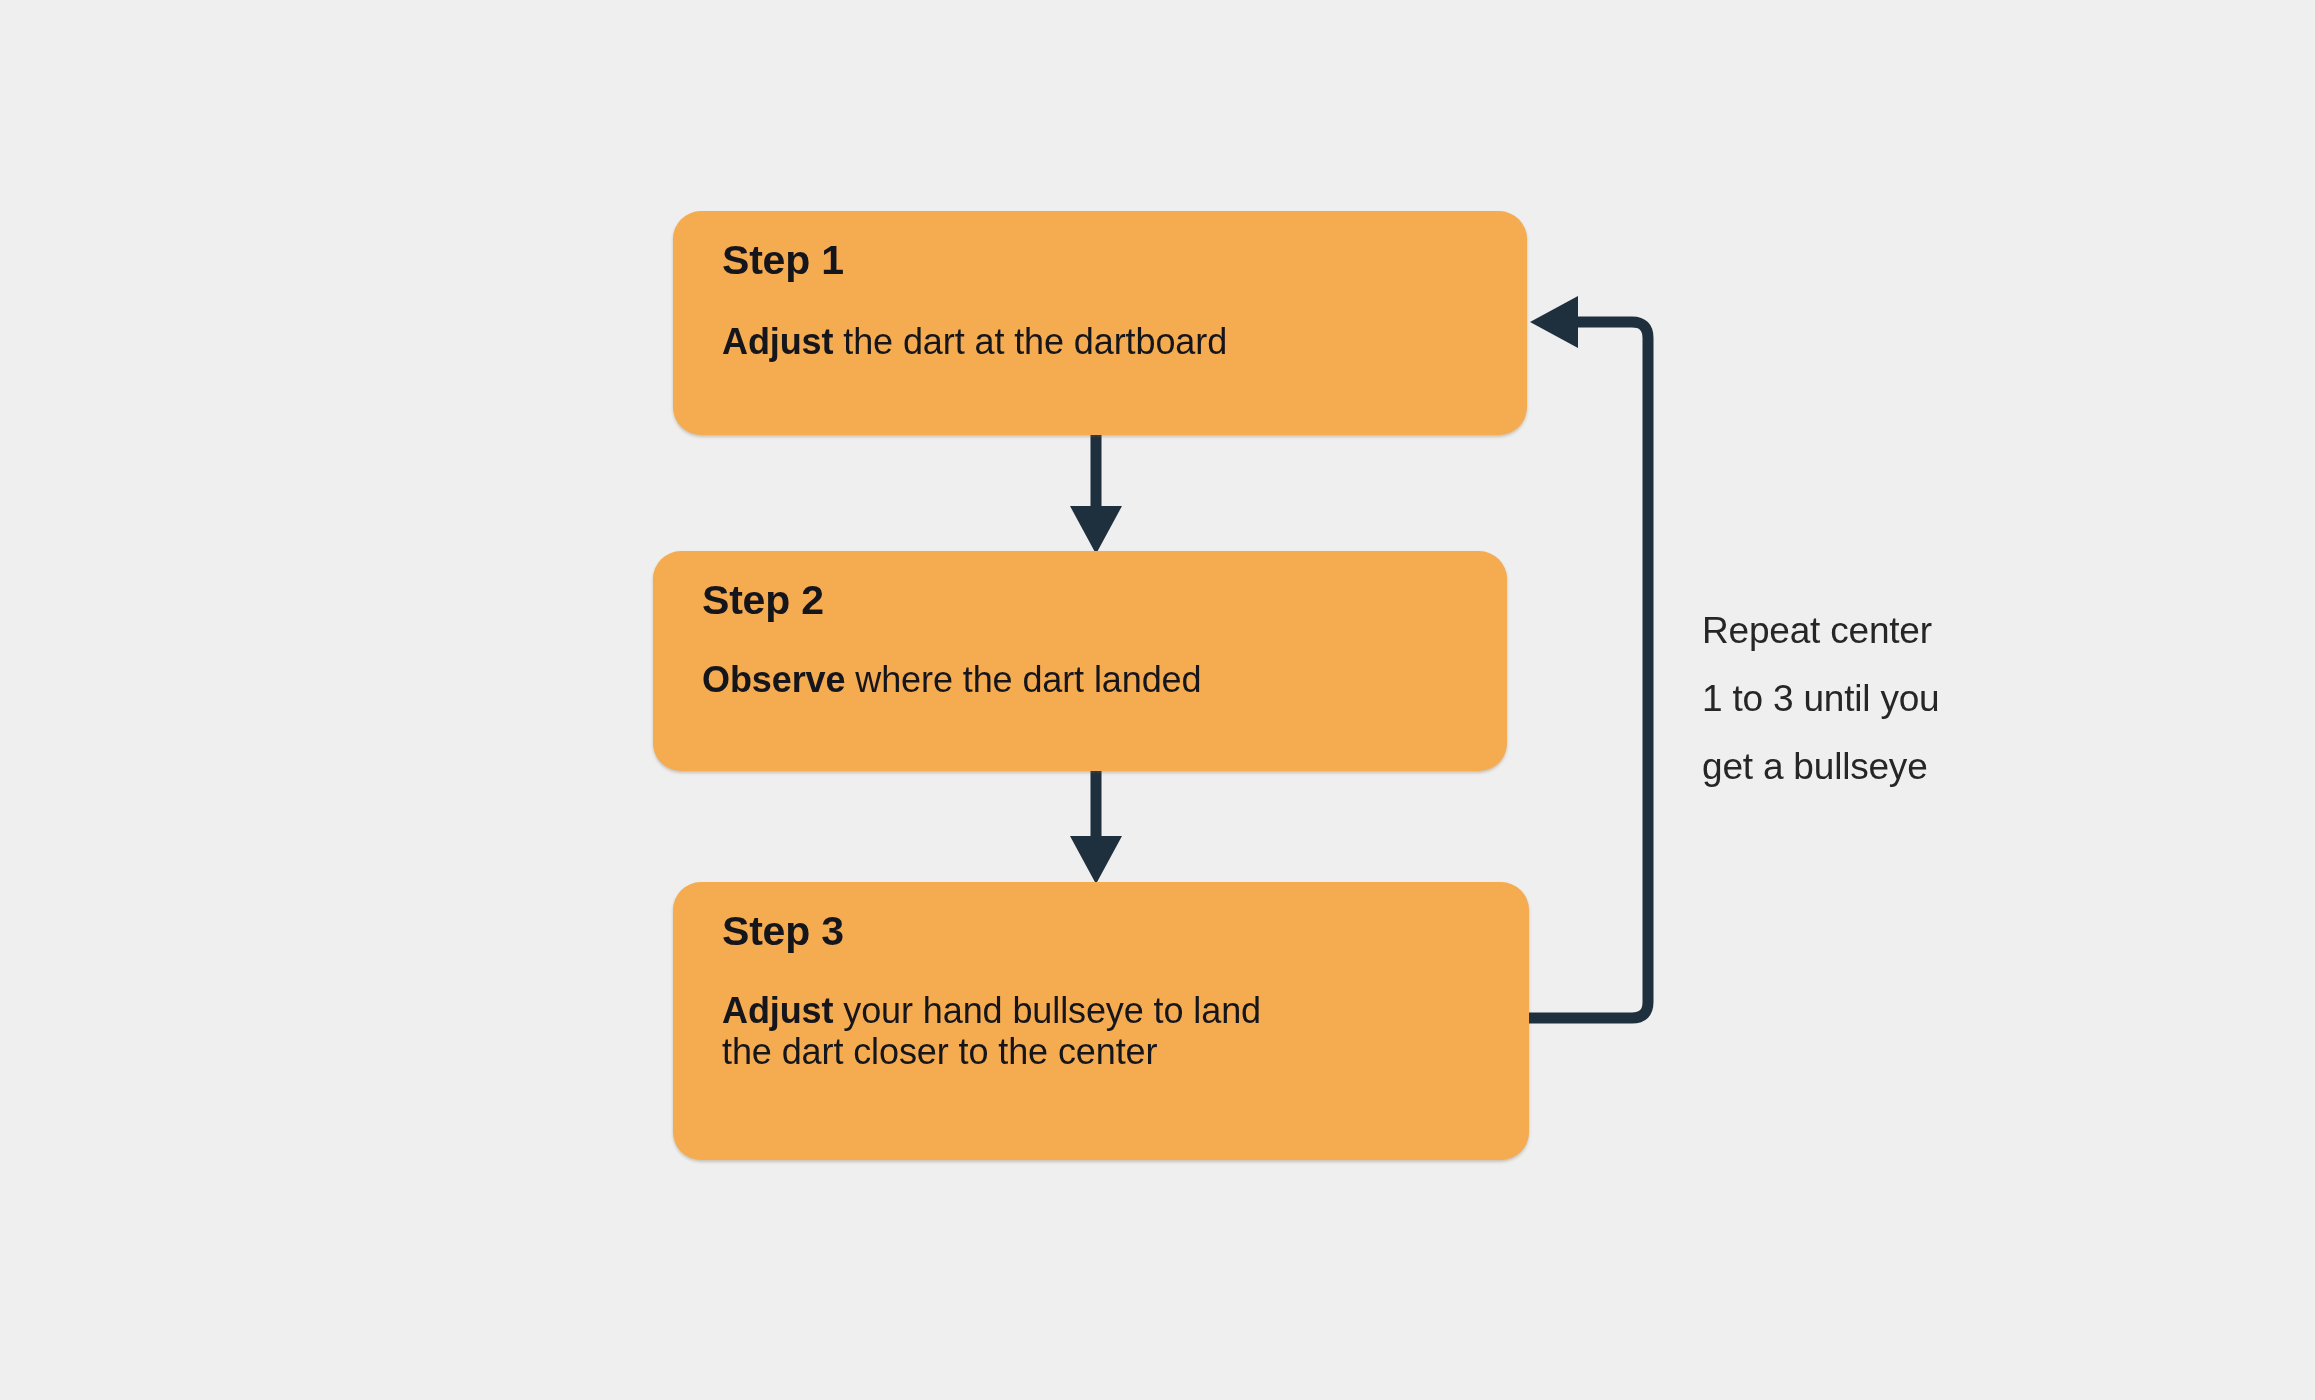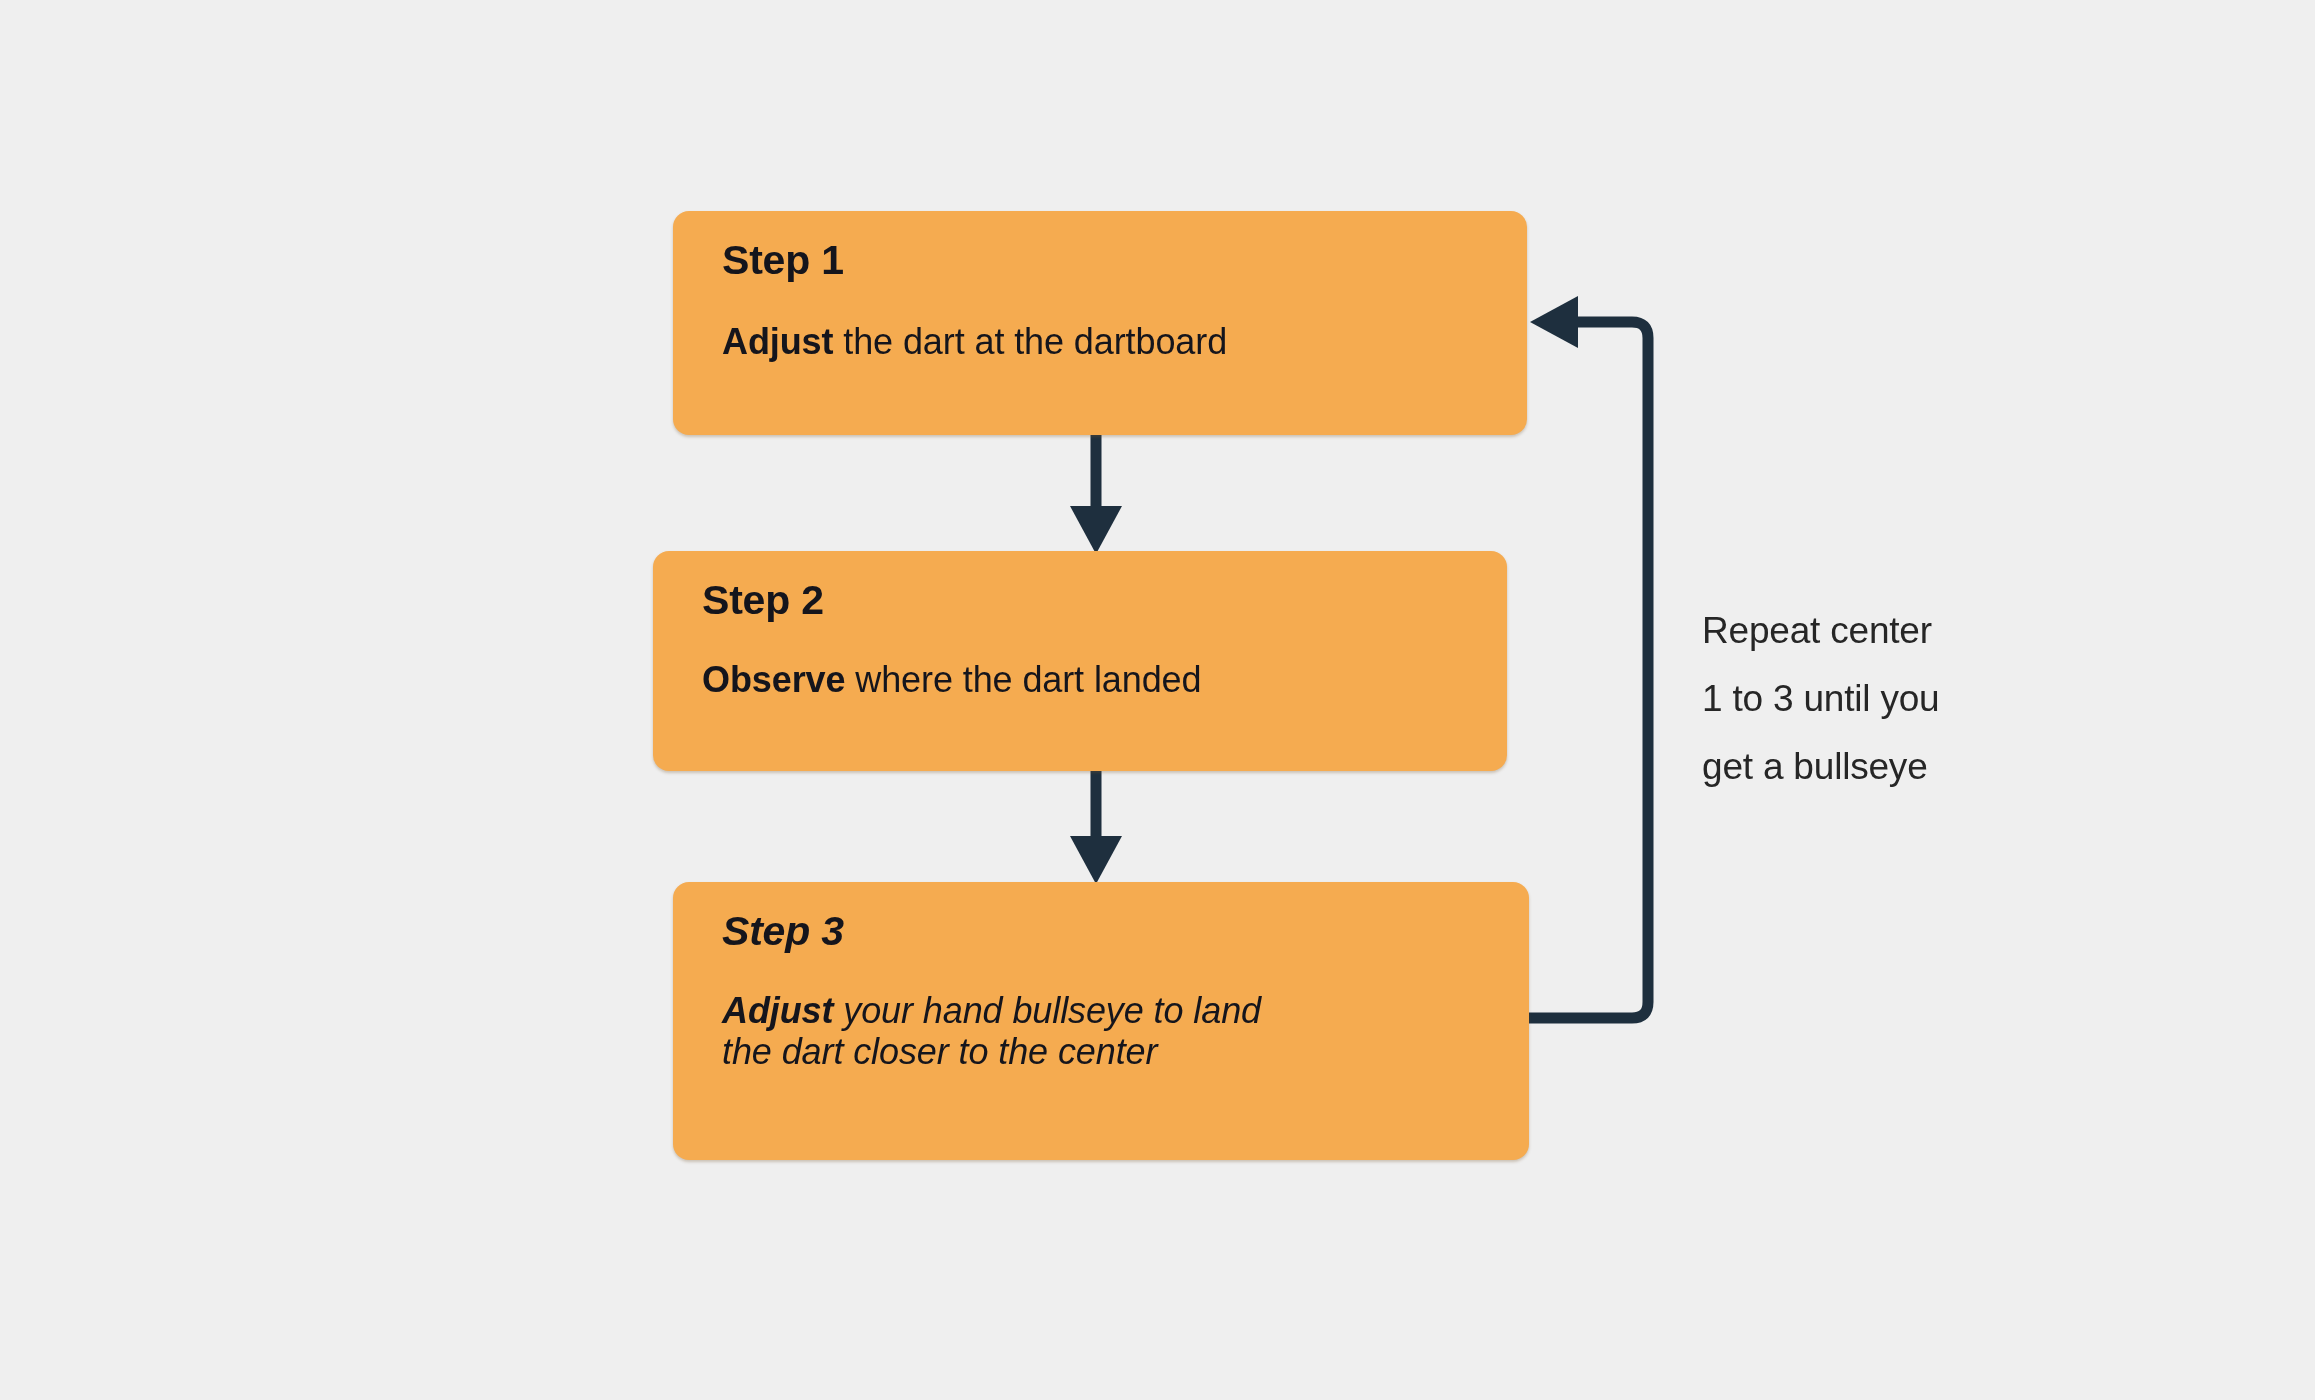--- a/index.html
+++ b/index.html
@@ -23,21 +23,21 @@
     position: absolute;
     left: 0;
     top: 0;
     width: 2315px;
     height: 1400px;
   }
   .step-box {
     position: absolute;
     box-sizing: border-box;
     background: #f5ab50;
-    border-radius: 16px;
+    border-radius: 28px;
     box-shadow: 0 2px 3px rgba(120, 90, 50, 0.30);
     padding: 9px;
   }
   .step-title {
     position: absolute;
     left: 49px;
     top: 26px;
     font-size: 41px;
     font-weight: bold;
     color: #15151c;
@@ -53,21 +53,21 @@
     line-height: 1.15;
     letter-spacing: -0.1px;
   }
   .step-body b {
     font-weight: bold;
   }
   #box-1 { left: 673px; top: 211px; width: 854px; height: 224px; }
   #box-1 .step-body { top: 110px; }
   #box-2 { left: 653px; top: 551px; width: 854px; height: 220px; }
   #box-2 .step-body { top: 108px; }
-  #box-3 { left: 673px; top: 882px; width: 856px; height: 278px; font-style: italic; }
+  #box-3 { left: 673px; top: 882px; width: 856px; height: 278px; }
   #box-3 .step-body { top: 108px; }
 
   #repeat-note {
     position: absolute;
     left: 1702px;
     top: 597px;
     width: 400px;
     font-size: 37px;
     line-height: 68px;
     color: #262626;

